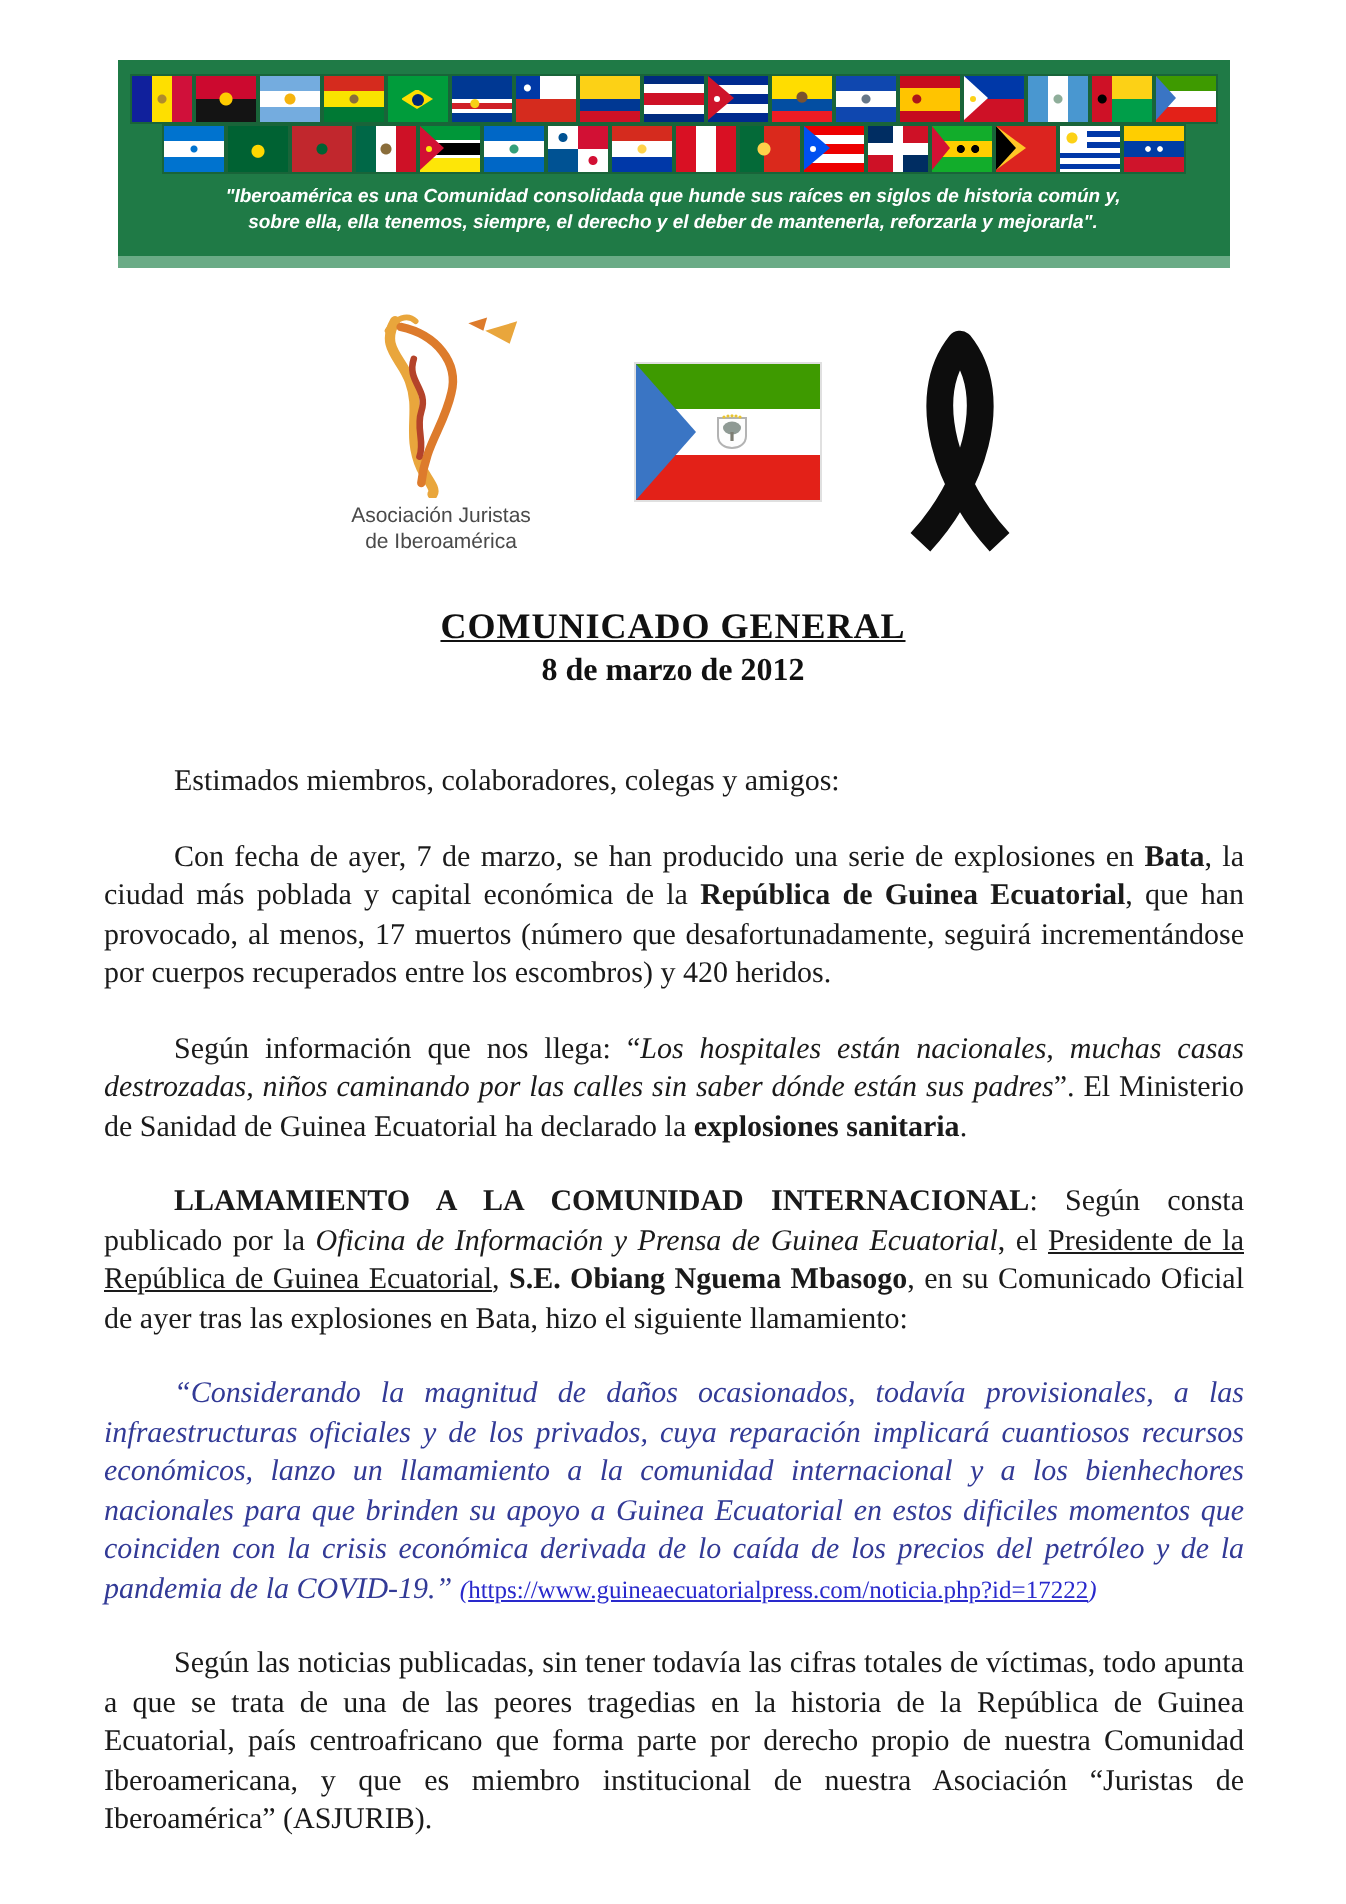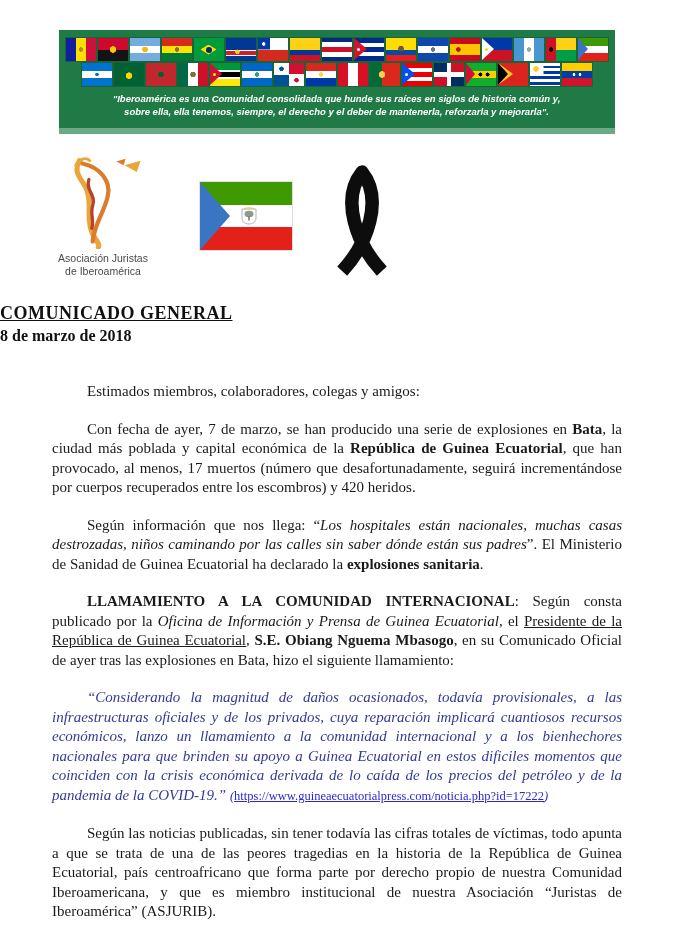--- a/index.html
+++ b/index.html
@@ -100,34 +100,34 @@
      border-bottom:11.5px solid transparent;border-left:10px solid #000;}
   .f-uruguay{background-image:radial-gradient(circle at 20% 26%,#fcd116 0 2.5px,rgba(0,0,0,0) 3px),
      linear-gradient(#fff,#fff),repeating-linear-gradient(#fff 0 2.7px,#0038a8 2.7px 5.4px);
      background-size:auto,45% 55%,auto;background-repeat:no-repeat,no-repeat,repeat;
      background-position:0 0,left top,0 0;}
   .f-venezuela{background:radial-gradient(circle at 40% 50%,#fff 0 1.2px,rgba(0,0,0,0) 1.6px),
      radial-gradient(circle at 60% 50%,#fff 0 1.2px,rgba(0,0,0,0) 1.6px),
      linear-gradient(#ffce00 0 33%,#003da5 33% 67%,#cf142b 67%);}
 
   
-  .logos{display:flex;justify-content:flex-start;align-items:flex-start;gap:34px;margin-top:21px;height:126px;margin-left:40px;}
+  .logos{display:flex;justify-content:center;align-items:flex-start;gap:34px;margin-top:21px;height:126px;}
   .asjurib{width:126px;text-align:center;}
   .asjurib svg{display:block;margin:0 auto;}
   .caption{font-family:"Liberation Sans",sans-serif;font-size:10.5px;line-height:13px;color:#4a4a4a;margin-top:3px;}
   .eg-flag{margin-top:27px;width:92px;height:68px;position:relative;flex:none;
      background:linear-gradient(#3e9a00 0 33.4%,#fff 33.4% 66.7%,#e32118 66.7%);
      box-shadow:0 0 0 1px rgba(0,0,0,.12);}
   .eg-flag .tri{position:absolute;left:0;top:0;width:0;height:0;
      border-top:34px solid transparent;border-bottom:34px solid transparent;border-left:30px solid #3a75c4;}
   .eg-flag .emblem{position:absolute;left:53%;top:50%;transform:translate(-50%,-50%);}
   .ribbon{margin-top:1px;flex:none;}
 
   
-  .title-block{margin-top:22px;color:#111;}
+  .title-block{text-align:center;margin-top:22px;color:#111;}
   .doc-title{font-size:18px;font-weight:bold;text-decoration:underline;letter-spacing:.5px;}
   .doc-date{font-size:16px;font-weight:bold;margin-top:3px;}
 
   
   .doc-body{padding:0 35px 0 36px;margin-top:37px;}
   .para{font-size:15px;line-height:19.5px;text-align:justify;text-indent:35px;margin:0 16px 18px;color:#1a1a1a;}
   .quote-blue{color:#323a96;}
   .b{font-weight:bold;}
   .i{font-style:italic;}
   .u{text-decoration:underline;}
@@ -215,21 +215,21 @@
     </div>
 
     <svg class="ribbon" width="72" height="124" viewBox="0 0 80 130">
       <path d="M62,124 C34,94 16,44 40,14 C64,44 46,94 18,124" fill="none" stroke="#0d0d0d" stroke-width="15" stroke-linejoin="round"></path>
     </svg>
 
   </div>
 
   <div class="title-block">
     <div class="doc-title">COMUNICADO GENERAL</div>
-    <div class="doc-date">8 de marzo de 2018</div>
+    <div class="doc-date">8 de marzo de 2012</div>
   </div>
 
   <div class="doc-body">
       <p class="para"><span>Estimados miembros, colaboradores, colegas y amigos:</span></p>
       <p class="para"><span>Con fecha de ayer, 7 de marzo, se han producido una serie de explosiones en </span><span class="b">Bata</span><span>, la ciudad más poblada y capital económica de la </span><span class="b">República de Guinea Ecuatorial</span><span>, que han provocado, al menos, 17 muertos (número que desafortunadamente, seguirá incrementándose por cuerpos recuperados entre los escombros) y 420 heridos.</span></p>
       <p class="para"><span>Según información que nos llega: “</span><span class="i">Los hospitales están nacionales, muchas casas destrozadas, niños caminando por las calles sin saber dónde están sus padres</span><span>”. El Ministerio de Sanidad de Guinea Ecuatorial ha declarado la </span><span class="b">explosiones sanitaria</span><span>.</span></p>
       <p class="para"><span class="b">LLAMAMIENTO A LA COMUNIDAD INTERNACIONAL</span><span>: Según consta publicado por la </span><span class="i">Oficina de Información y Prensa de Guinea Ecuatorial</span><span>, el </span><span class="u">Presidente de la República de Guinea Ecuatorial</span><span>, </span><span class="b">S.E. Obiang Nguema Mbasogo</span><span>, en su Comunicado Oficial de ayer tras las explosiones en Bata, hizo el siguiente llamamiento:</span></p>
       <p class="para quote-blue"><span class="i">“Considerando la magnitud de daños ocasionados, todavía provisionales, a las infraestructuras oficiales y de los privados, cuya reparación implicará cuantiosos recursos económicos, lanzo un llamamiento a la comunidad internacional y a los bienhechores nacionales para que brinden su apoyo a Guinea Ecuatorial en estos dificiles momentos que coinciden con la crisis económica derivada de lo caída de los precios del petróleo y de la pandemia de la COVID-19.” </span><span class="url-paren">(</span><a href="#" class="url">https://www.guineaecuatorialpress.com/noticia.php?id=17222</a><span class="url-paren">)</span></p>
       <p class="para"><span>Según las noticias publicadas, sin tener todavía las cifras totales de víctimas, todo apunta a que se trata de una de las peores tragedias en la historia de la República de Guinea Ecuatorial, país centroafricano que forma parte por derecho propio de nuestra Comunidad Iberoamericana, y que es miembro institucional de nuestra Asociación “Juristas de Iberoamérica” (ASJURIB).</span></p>
     </div>

